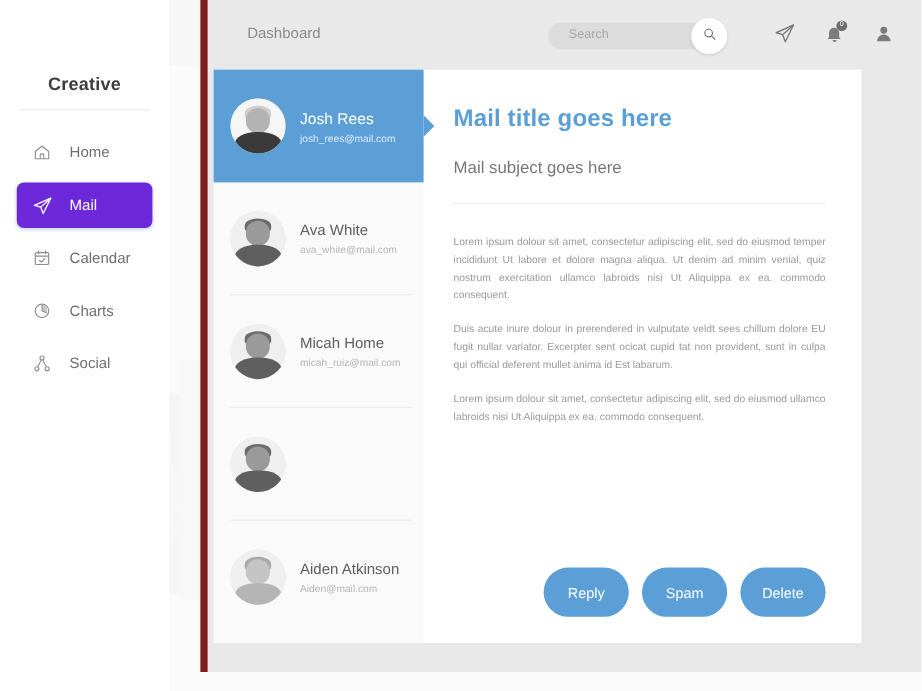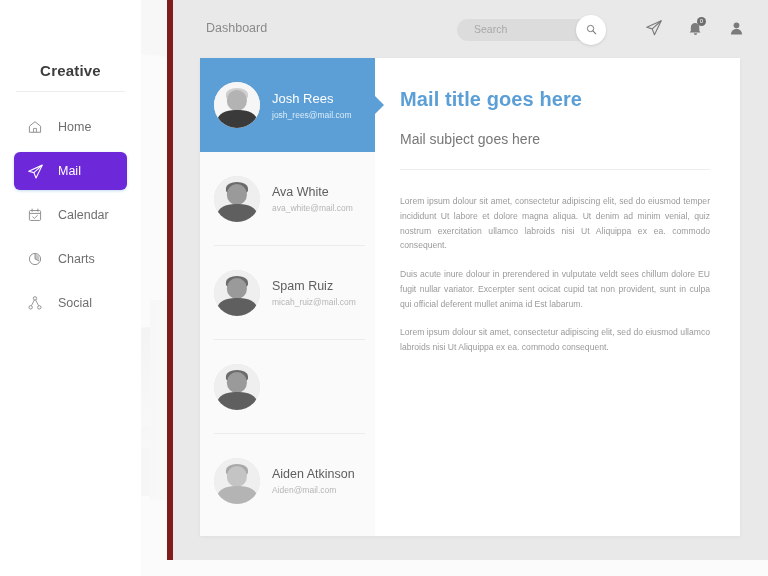--- a/index.html
+++ b/index.html
@@ -156,21 +156,21 @@
     background: #6e6e6e;
     color: #ffffff;
     font-size: 6px;
     line-height: 9px;
     text-align: center;
   }
 
   
   .card {
     position: absolute;
-    left: 27px; top: 58px;
+    left: 5px; top: 58px;
     width: 540px; height: 478px;
     background: #ffffff;
     display: flex;
     box-shadow: 0 1px 4px rgba(0,0,0,.05);
   }
 
   .maillist {
     width: 175px;
     background: #fafafa;
     flex: 0 0 auto;
@@ -380,21 +380,21 @@
         </div>
 
         <div class="mail-row">
           <div class="avatar">
             <div class="av-bg"></div>
               <div class="av-hair"></div>
             <div class="av-head"></div>
               <div class="av-body"></div>
           </div>
           <div class="meta">
-            <div class="nm">Spam Ruiz</div>
+            <div class="nm">Micah Home</div>
             <div class="em">micah_ruiz@mail.com</div>
           </div>
           <div class="sep"></div>
         </div>
 
         <div class="mail-row">
           <div class="avatar">
             <div class="av-bg"></div>
               <div class="av-hair"></div>
             <div class="av-head"></div>
@@ -422,20 +422,25 @@
         <div class="mail-title">Mail title goes here</div>
         <div class="mail-subject">Mail subject goes here</div>
         <div class="rule"></div>
 
         <div class="body-copy">
           <p>Lorem ipsum dolour sit amet, consectetur adipiscing elit, sed do eiusmod temper incididunt Ut labore et dolore magna aliqua. Ut denim ad minim venial, quiz nostrum exercitation ullamco labroids nisi Ut Aliquippa ex ea. commodo consequent.</p>
           <p>Duis acute inure dolour in prerendered in vulputate veldt sees chillum dolore EU fugit nullar variator. Excerpter sent ocicat cupid tat non provident, sunt in culpa qui official deferent mullet anima id Est labarum.</p>
           <p>Lorem ipsum dolour sit amet, consectetur adipiscing elit, sed do eiusmod ullamco labroids nisi Ut Aliquippa ex ea. commodo consequent.</p>
         </div>
 
+        <div class="actions">
+          <button class="btn">Reply</button>
+          <button class="btn">Spam</button>
+          <button class="btn">Delete</button>
+        </div>
       </div>
 
     </div>
   </div>
 
   <div class="sidebar">
     <div class="brand">Creative</div>
     <div class="brand-rule"></div>
 
     <div class="nav">

